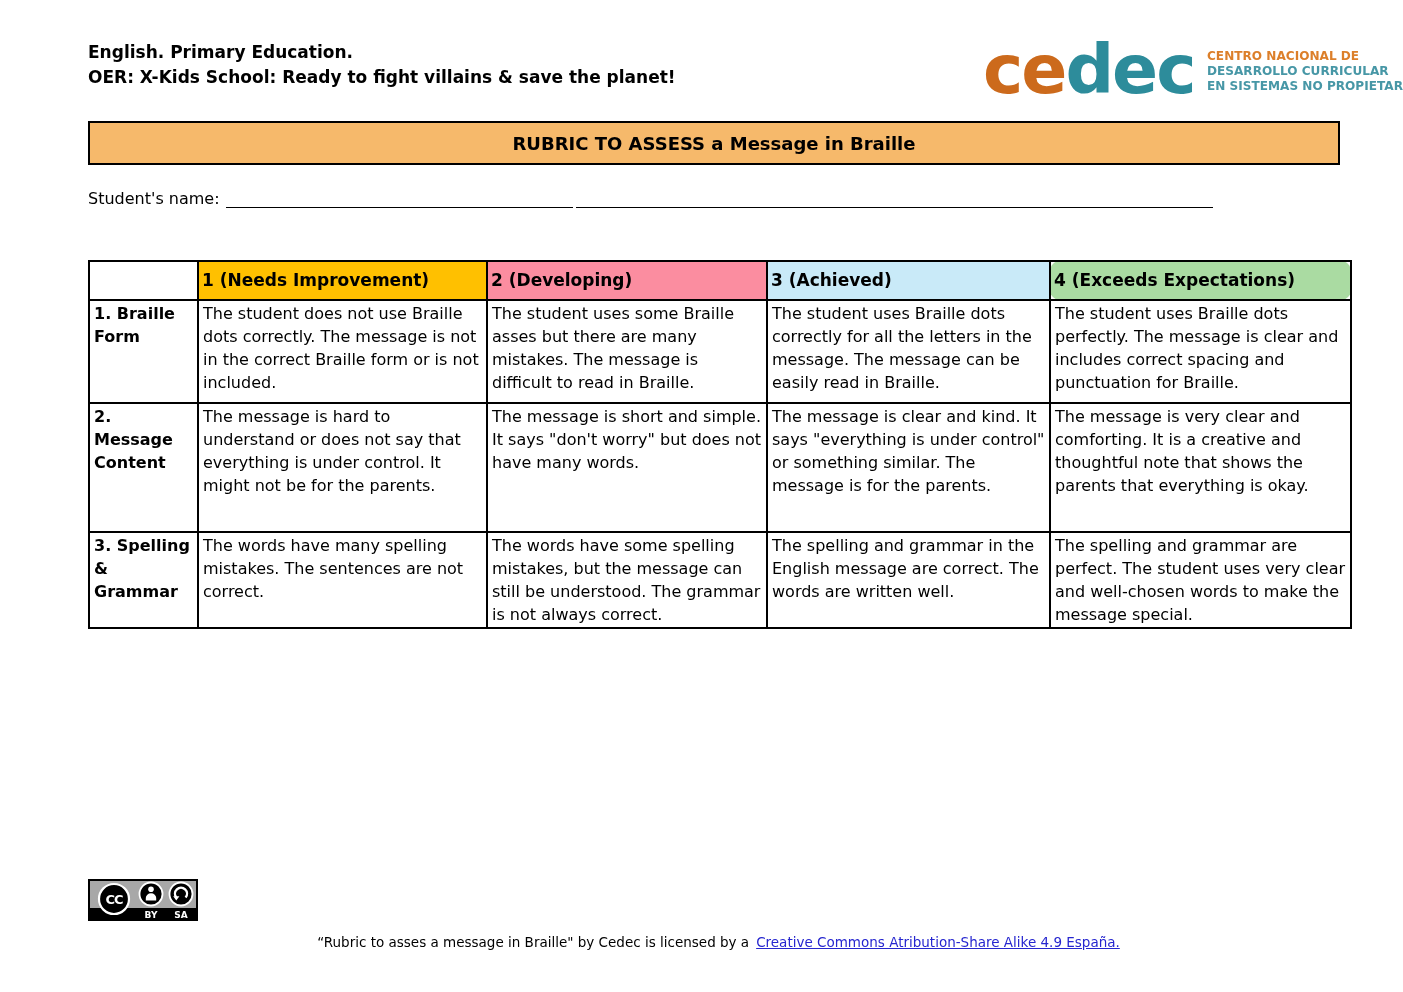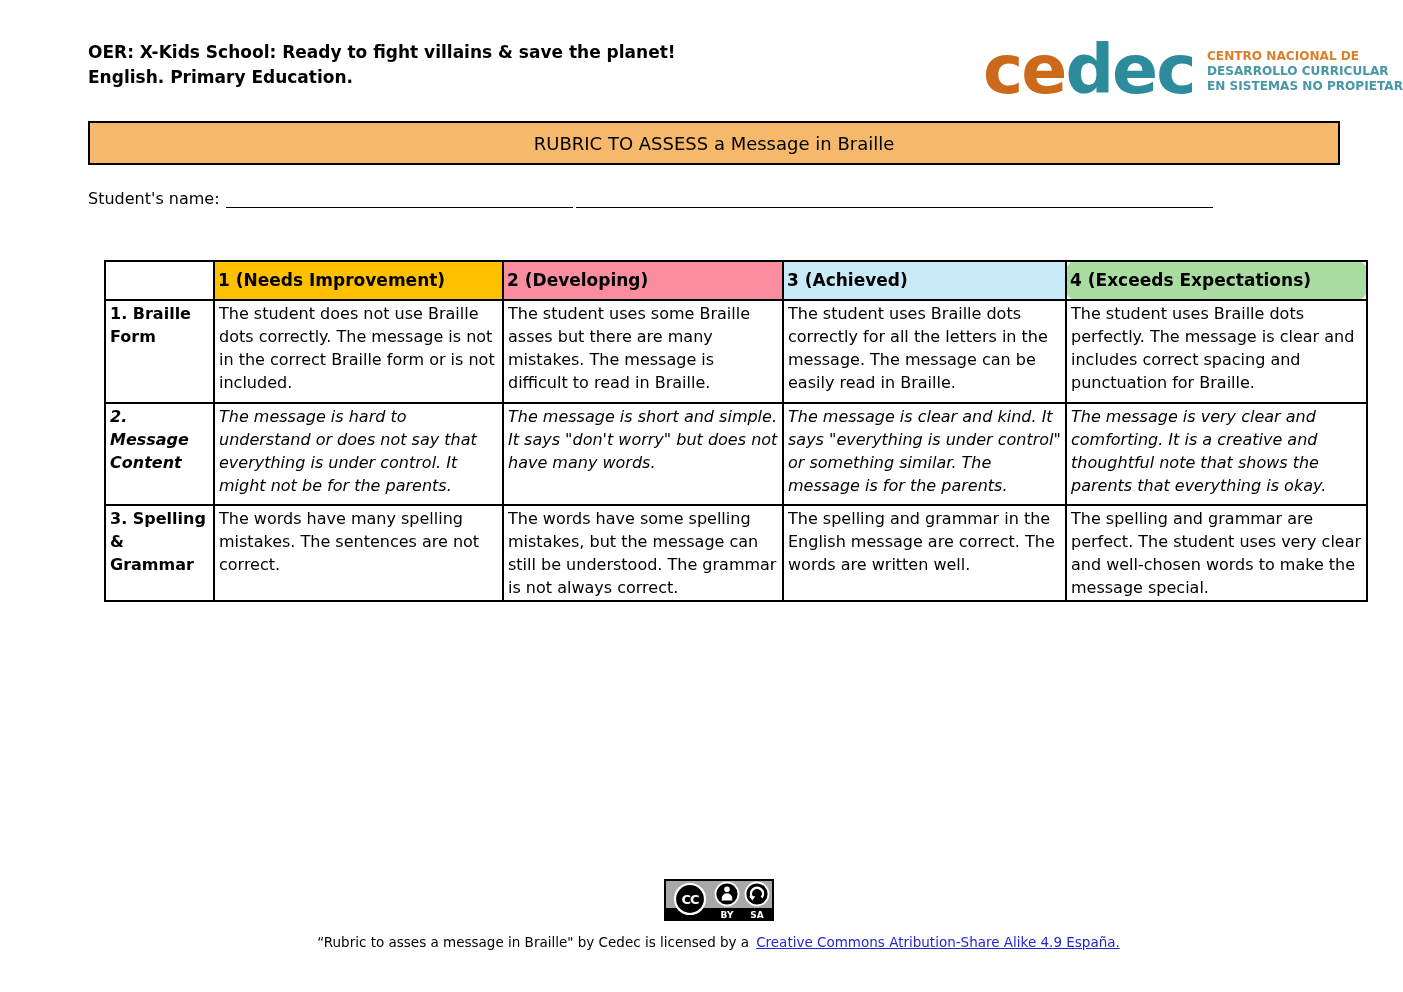--- a/index.html
+++ b/index.html
@@ -25,61 +25,61 @@
     transform:scaleX(0.93); transform-origin:left center; white-space:nowrap;
   }
   .tag-orange { color:#DC7F2A; }
   .tag-teal { color:#4797A6; }
 
   
   .banner {
     position:absolute; left:88px; top:121px; width:1252px; height:44px;
     background:#F6B96B; border:2px solid #000;
     display:flex; align-items:center; justify-content:center;
-    font-size:18px; font-weight:normal;
+    font-size:18px; font-weight:bold;
   }
 
   
   .student-line { position:absolute; left:88px; top:189px; font-size:16px; white-space:nowrap;text-align:right; }
   .fill-line { display:inline-block; border-bottom:1px solid #000; height:17px; vertical-align:bottom; }
   .fill-line.seg1 { width:347px; margin-left:6px; }
   .fill-line.seg2 { width:637px; margin-left:3px; }
 
   
-  table.rubric { position:absolute; left:104px; top:260px; border-collapse:collapse; table-layout:fixed; }
+  table.rubric { position:absolute; left:88px; top:260px; border-collapse:collapse; table-layout:fixed; }
   table.rubric th, table.rubric td {
     border:2px solid #000; padding:1px 4px 1px 4px;
     font-size:16px; line-height:23px; text-align:left; vertical-align:top;
     overflow:hidden;
   }
   table.rubric thead th { font-size:17px; font-weight:bold; vertical-align:middle; padding-left:3px; }
   th.level-1 { background:#FFC000; }
   th.level-2 { background:#FB8DA0; }
   th.level-3 { background:#C9EAF8; }
   th.level-4 { background:#AADBA2;border-radius:10px; }
   th.criterion { font-weight:bold; background:#fff; font-size:16.5px; }
   tr.r-head { height:39px; }
   tr.r1 { height:103px; }
-  tr.r2 { height:102px;font-style:italic; }
+  tr.r2 { height:129px; }
   tr.r3 { height:90px; }
 
   
-  .badge-wrap { position:absolute; left:88px; top:879px; width:1261px; display:flex; justify-content:center; }
+  .badge-wrap { position:absolute; left:88px; top:879px; width:1261px; display:flex; }
   .footer-line {
     position:absolute; left:88px; top:933px; width:1261px; text-align:center;
     font-size:13.5px; line-height:18px;
   }
   .footer-link { color:#2626CF; text-decoration:underline; margin-left:7px; cursor:pointer; }
 </style>
 </head>
 <body>
 
 <div class="course-header">
+  <div>English. Primary Education.</div>
   <div>OER: X-Kids School: Ready to fight villains &amp; save the planet!</div>
-  <div>English. Primary Education.</div>
 </div>
 
 <div class="logo">
   <div class="logo-word">
     <span class="logo-ce">ce</span><span class="logo-dec">dec</span>
   </div>
   <div class="logo-tagline">
     <div class="tag-orange">CENTRO NACIONAL DE</div>
     <div class="tag-teal">DESARROLLO CURRICULAR</div>
     <div class="tag-teal">EN SISTEMAS NO PROPIETARIOS</div>

